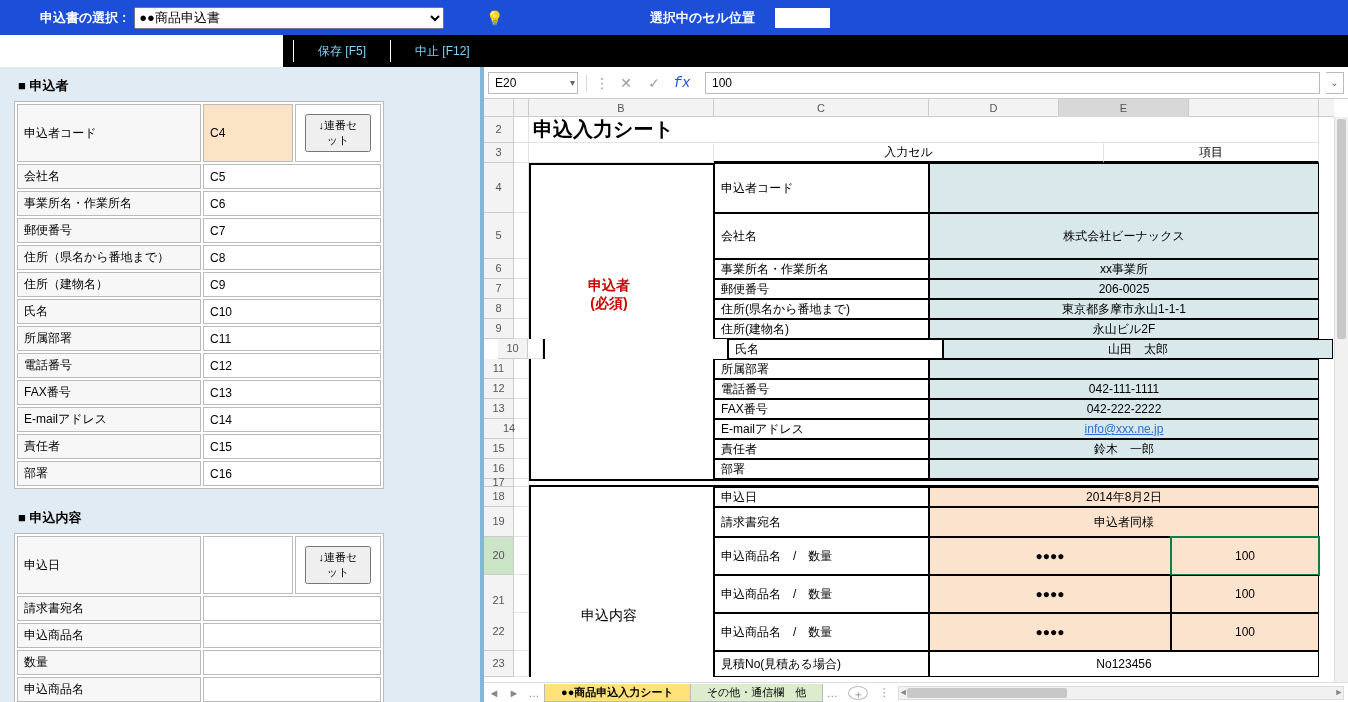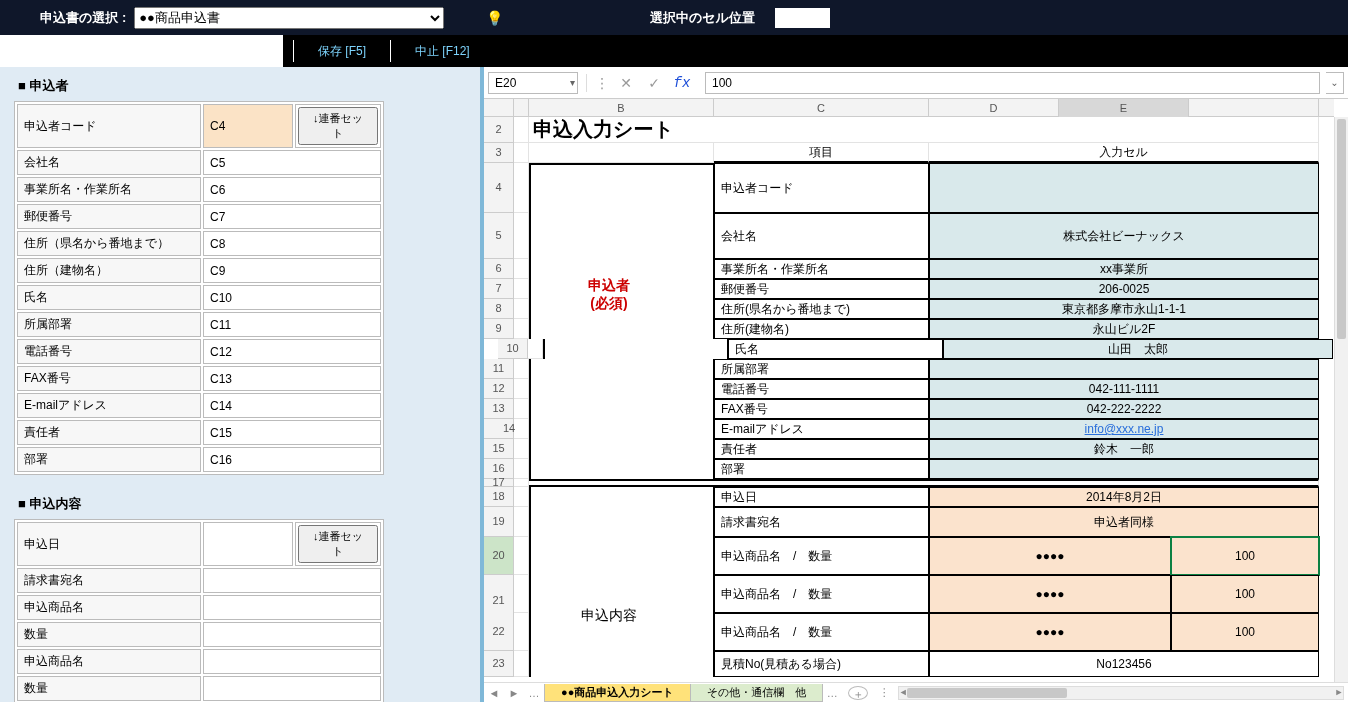--- a/index.html
+++ b/index.html
@@ -1,19 +1,19 @@
 <!DOCTYPE html>
 <html><head>
 <meta charset="utf-8">
 <style>
 * { box-sizing: border-box; margin: 0; padding: 0; font-family: "Meiryo", "MS PGothic", sans-serif; }
 body { width: 1348px; height: 702px; overflow: hidden; background: #fff; font-size: 12px; }
 
 
-.topbar { background: #0f172a; height: 35px; display: flex; align-items: center; color: #fff; position: relative; }
+.topbar { background: #1d4ed8; height: 35px; display: flex; align-items: center; color: #fff; position: relative; }
 .topbar .lbl { margin-left: 40px; font-weight: bold; font-size: 13px; }
 .topbar select { margin-left: 8px; width: 310px; height: 22px; font-size: 13px; }
 .topbar .bulb { margin-left: 42px; color: #ffc107; font-size: 14px; }
 .topbar .cellpos-lbl { position: absolute; left: 650px; font-weight: bold; font-size: 13px; }
 .topbar .cellpos-box { position: absolute; left: 775px; width: 55px; height: 20px; background: #fff; }
 
 
 .actionbar { background: #000; height: 32px; display: flex; align-items: center; color: #7dd3fc; font-size: 12px; }
 .actionbar .spacer { width: 283px; height: 100%; background: #fff; }
 .actionbar .sep { width: 1px; height: 22px; background: #fff; margin: 0 10px; }
@@ -25,21 +25,21 @@
 
 .left { width: 484px; background: #e0ebf4; padding: 10px 12px; overflow: hidden; position: relative; border-right: 4px solid #7fb8d8; }
 .section-title { font-weight: bold; font-size: 13px; margin: 20px 0 6px 6px; }
 .section-title:first-child { margin-top: 0; }
 .fld-table { width: 370px; background: #fff; border: 1px solid #bbb; margin-left: 2px; }
 .fld-table tr { height: 25px; }
 .fld-table td { border: 1px solid #bbb; padding: 2px 6px; font-size: 12px; vertical-align: middle; }
 .fld-table td.lab { width: 184px; background: #f7f7f7; }
 .fld-table td.val { background: #fff; }
 .fld-table td.hi  { background: #fbe3c6; }
-.fld-table td.btn-cell { text-align: right; padding: 2px; }
+.fld-table td.btn-cell { text-align: right; padding: 9px; }
 .fld-table button { font-size: 11px; padding: 2px 8px; }
 
 
 .right { flex: 1; display: flex; flex-direction: column; background: #fff; position: relative; }
 .fx-row { height: 32px; display: flex; align-items: center; border-bottom: 1px solid #ccc; padding: 0 4px; gap: 6px; background: #fff; }
 .name-box { width: 90px; height: 22px; border: 1px solid #bbb; background: #fff; display: flex; align-items: center; padding: 0 6px; font-size: 12px; position: relative; }
 .name-box .dd { position: absolute; right: 2px; font-size: 10px; color: #666; }
 .fx-sep { width: 1px; height: 18px; background: #ddd; margin: 0 2px; }
 .fx-dots { color: #999; font-size: 14px; }
 .fx-ico { width: 22px; text-align: center; color: #999; font-size: 14px; }
@@ -247,22 +247,22 @@
               <div class="cells" style="height: 26px;">
                 <div class="cell cA" style="height: 26px;"></div>
                 <div class="cell title-big" style="height: 26px; width: 790px;">申込入力シート</div>
               </div>
             </div>
             <div class="sheet-row" style="height: 20px;">
               <div class="rowhdr" style="height: 20px;">3</div>
               <div class="cells" style="height: 20px;">
                 <div class="cell cA" style="height: 20px;"></div>
                 <div class="cell cB" style="height: 20px;"></div>
+                <div class="cell" style="height: 20px; width: 390px; border-bottom: 2px solid rgb(0, 0, 0);">入力セル</div>
                 <div class="cell cC" style="height: 20px; border-bottom: 2px solid rgb(0, 0, 0);">項目</div>
-                <div class="cell" style="height: 20px; width: 390px; border-bottom: 2px solid rgb(0, 0, 0);">入力セル</div>
               </div>
             </div>
             <div class="sheet-row" style="height: 50px;">
               <div class="rowhdr" style="height: 50px;">4</div>
               <div class="cells" style="height: 50px;">
                 <div class="cell cA" style="height: 50px;"></div>
                 <div class="cell cB" style="height: 50px; border-left: 2px solid rgb(0, 0, 0); border-right: 1px solid rgb(0, 0, 0); border-top: 2px solid rgb(0, 0, 0); border-bottom: none;"></div>
                 <div class="cell lbl-cell cC" style="height: 50px;">申込者コード</div>
                 <div class="cell val-blue" style="height: 50px; width: 390px;"></div>
               </div>

